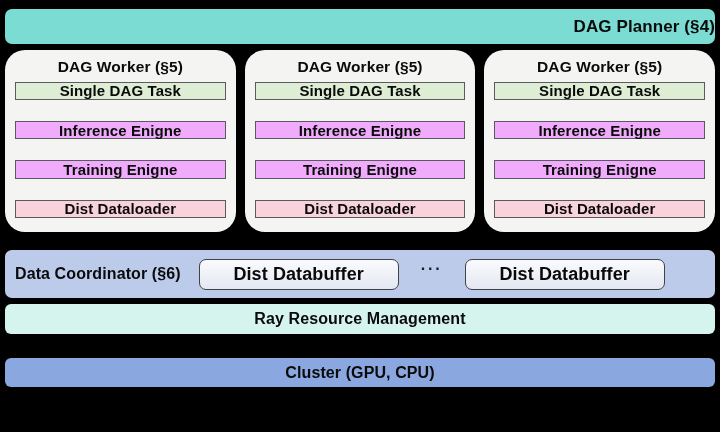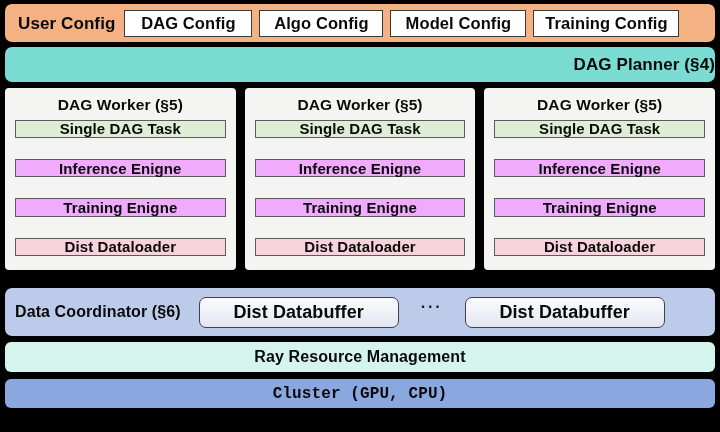--- a/index.html
+++ b/index.html
@@ -83,21 +83,21 @@
   
   .workers {
     margin-top: 6px;
     display: flex;
     gap: 9px;
     flex: 0 0 auto;
   }
   .worker {
     flex: 1 1 0;
     background: #f4f4f2;
-    border-radius: 4px;
+    border-radius: 20px;
     padding: 8px 10px 9px 10px;
     box-sizing: border-box;
     height: 182px;
     display: flex;
     flex-direction: column;
     justify-content: flex-end;
   }
   .worker-title {
     font-size: 15.5px;
     text-align: center;
@@ -168,53 +168,36 @@
     border-radius: 6px;
     display: flex;
     align-items: center;
     justify-content: center;
     flex: 0 0 auto;
   }
   .ray .lbl { font-size: 16px; }
 
   
   .cluster {
-    margin-top: 7px;
+    margin-top: 24px;
     height: 29px;
     background: #8ba7df;
     border-radius: 6px;
     display: flex;
     align-items: center;
     justify-content: center;
     flex: 0 0 auto;
-    font-family: Liberation Mono, monospace;
   }
   .cluster .lbl { font-size: 16px; }
 </style>
 </head>
 <body>
 
 <div id="diagram">
 
-  <div class="config-band">
-    <span class="lbl user-config">User Config</span>
-
-    <div class="config-chip chip-dag">
-      <span class="lbl">DAG Config</span>
-    </div>
-    <div class="config-chip chip-algo">
-      <span class="lbl">Algo Config</span>
-    </div>
-    <div class="config-chip chip-model">
-      <span class="lbl">Model Config</span>
-    </div>
-    <div class="config-chip chip-train">
-      <span class="lbl">Training Config</span>
-    </div>
-  </div>
 
   <div class="planner">
     <span class="lbl">DAG  Planner  (§4)</span>
   </div>
 
   <div class="workers">
 
     <div class="worker">
       <div class="lbl worker-title">DAG Worker  (§5)</div>
       <div class="block b-task">

